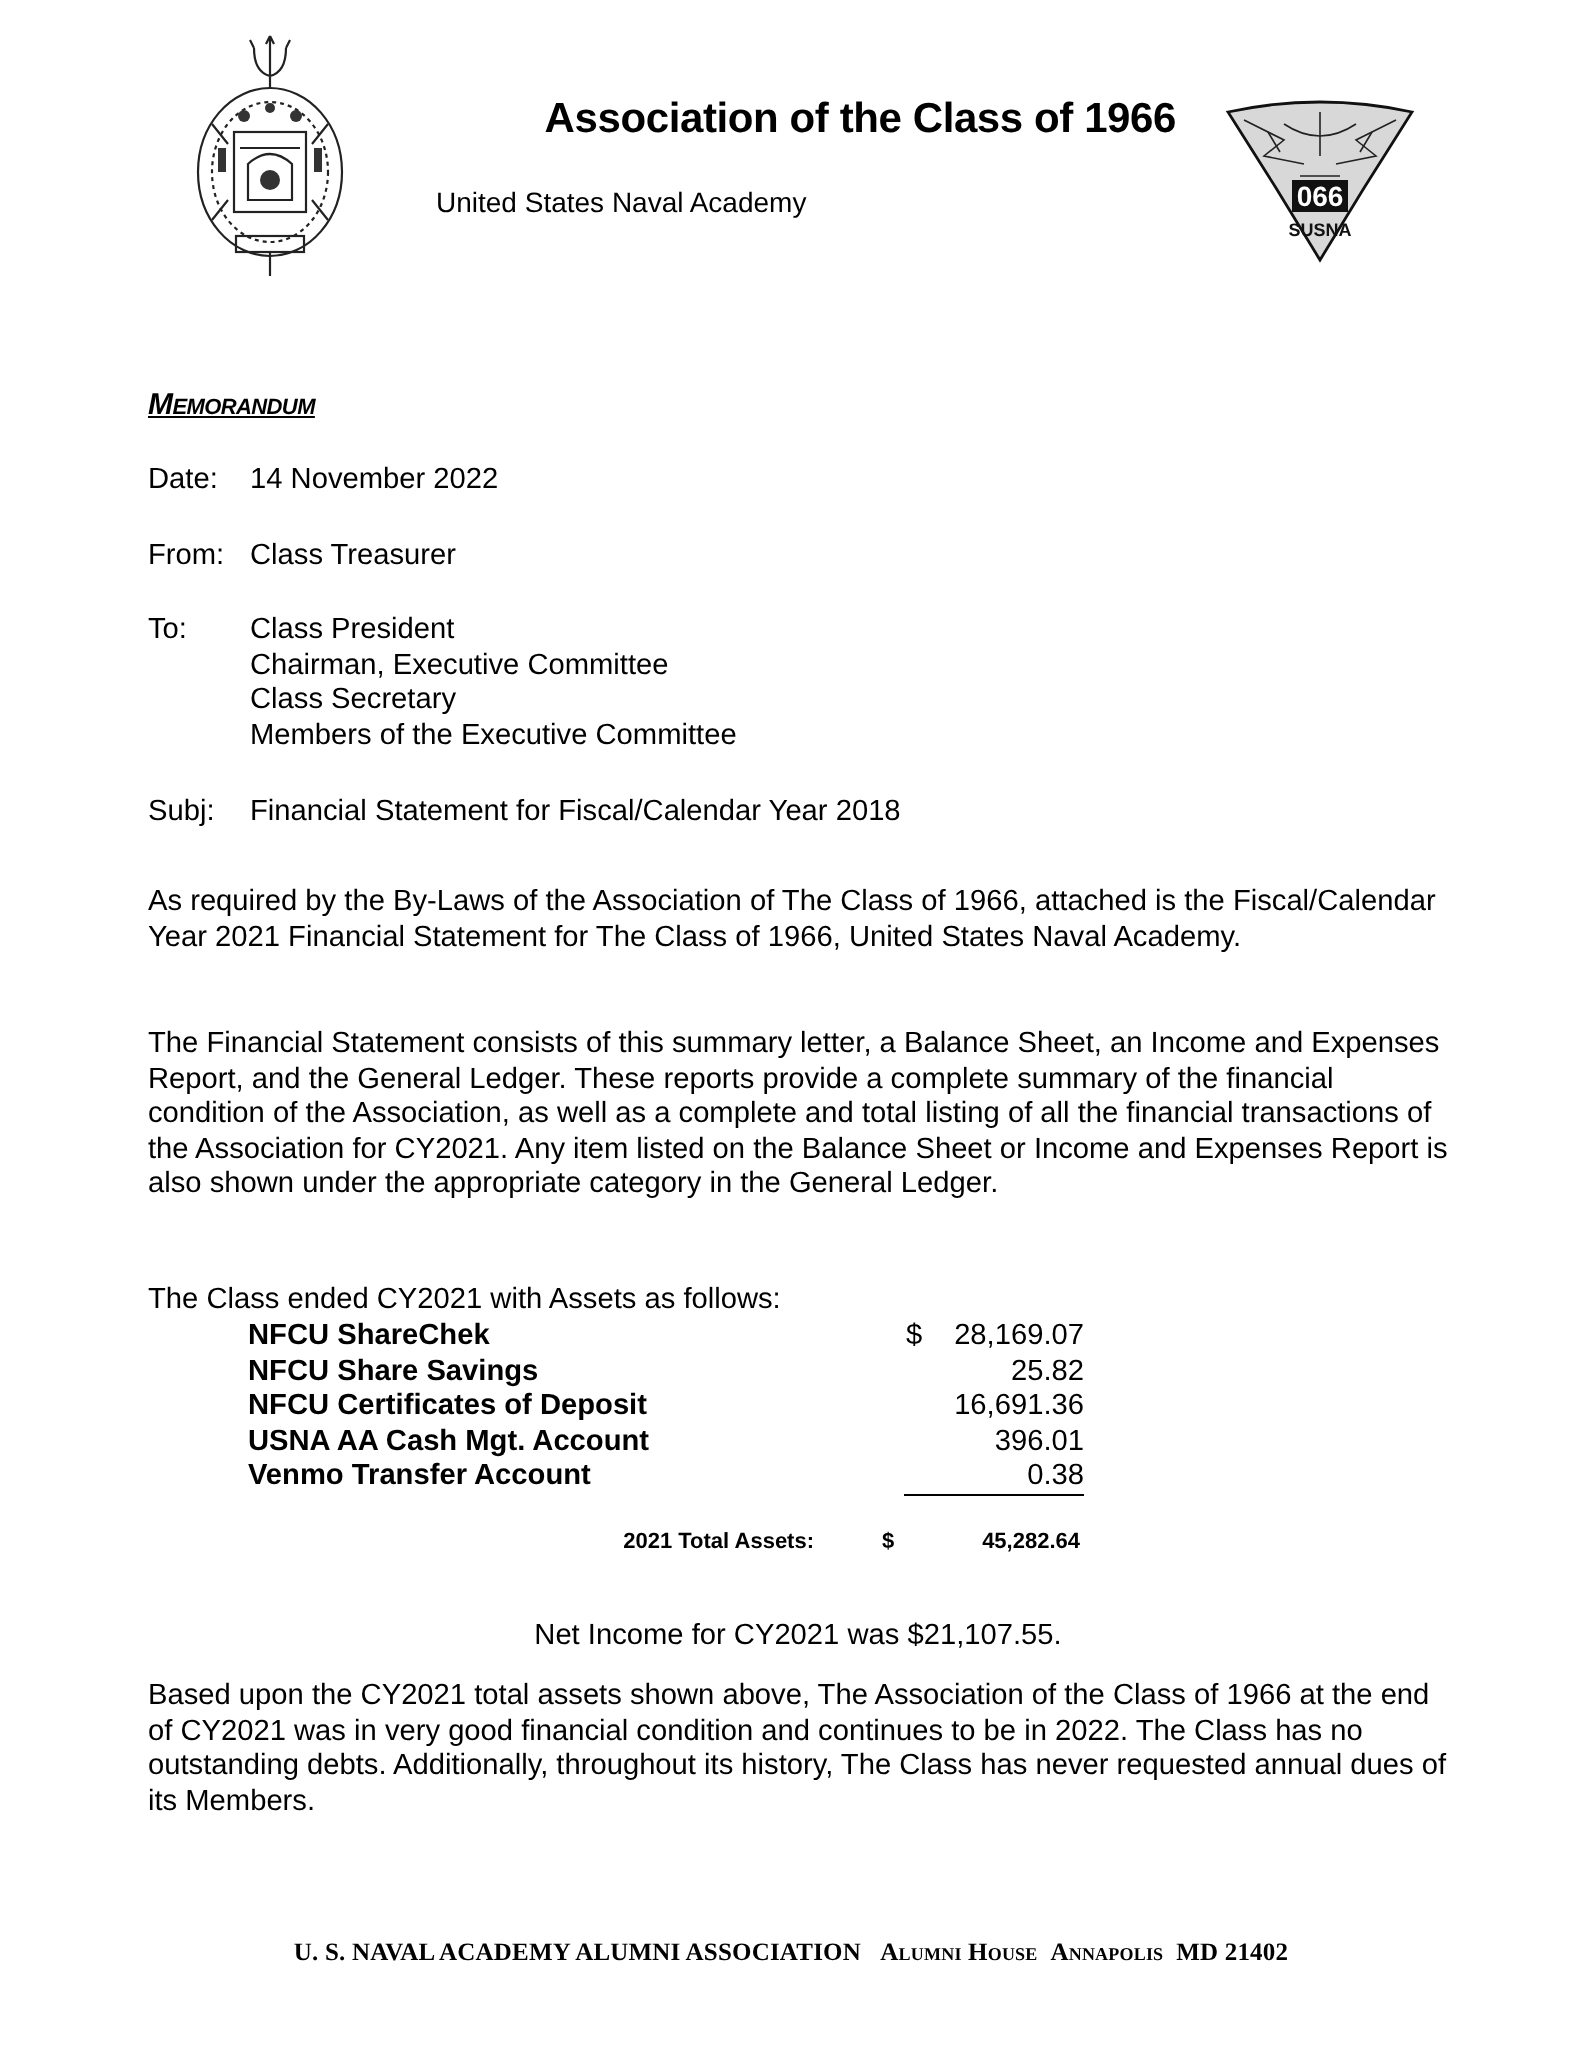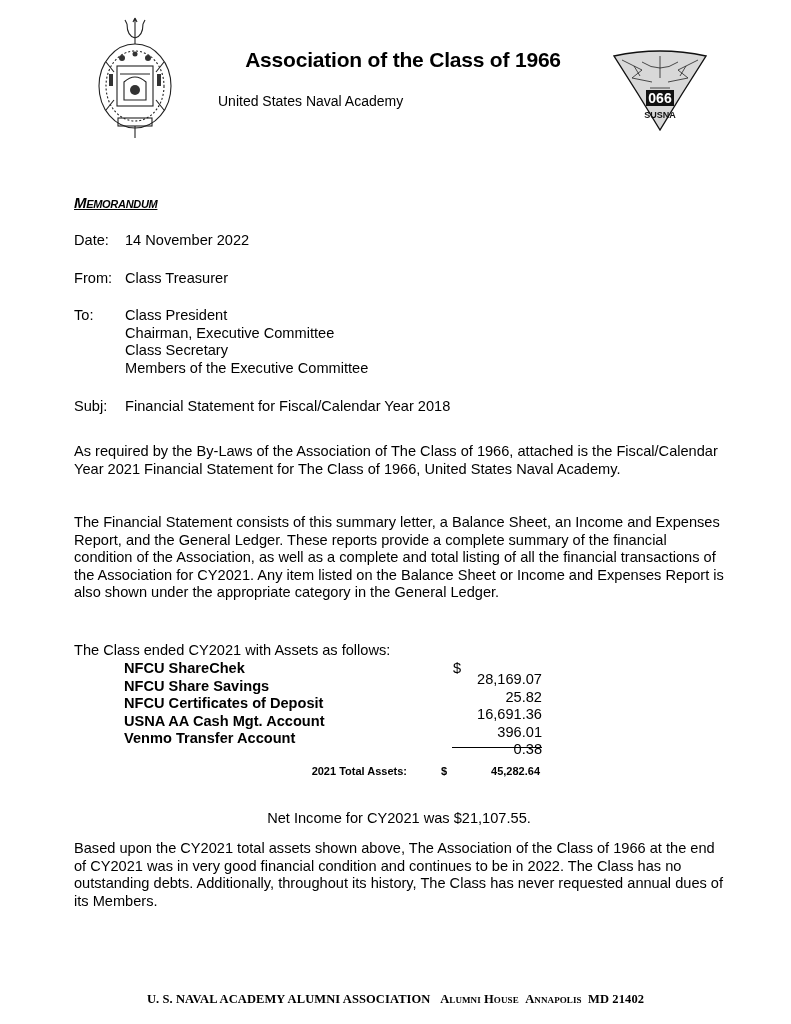--- a/index.html
+++ b/index.html
@@ -2,44 +2,44 @@
 <html><head>
 <meta charset="utf-8">
 <style>
   html, body { margin: 0; padding: 0; background: #ffffff; }
   body { width: 791px; height: 1024px; position: relative; overflow: hidden; color: #000; font-family: "Liberation Sans", sans-serif; }
   .page { position: absolute; left: 0; top: 0; width: 791px; height: 1024px; }
 
   .seal-left { position: absolute; left: 94px; top: 14px; width: 82px; height: 128px; }
   .seal-right { position: absolute; left: 612px; top: 48px; width: 96px; height: 84px; }
 
-  .hdr-title { position: absolute; left: 218px; top: 48px; width: 370px; text-align: center; font-weight: bold; font-size: 21px; letter-spacing: -0.2px; }
+  .hdr-title { position: absolute; left: 218px; top: 48px; width: 370px; text-align: right; font-weight: bold; font-size: 21px; letter-spacing: -0.2px; }
   .hdr-sub { position: absolute; left: 218px; top: 93px; width: 370px; font-weight: normal; font-size: 14px; }
 
   .memo-title { position: absolute; left: 74px; top: 194px; font-weight: bold; font-style: italic; font-size: 15px; text-decoration: underline; font-variant: small-caps; letter-spacing: -0.3px; }
 
   .line { position: absolute; left: 74px; font-size: 14.6px; white-space: nowrap; }
   .lbl { display: inline-block; width: 51px; }
   .to-list { position: absolute; left: 125px; top: 307px; font-size: 14.6px; line-height: 17.6px; white-space: nowrap; }
 
   .para { position: absolute; left: 74px; width: 650px; font-size: 14.6px; line-height: 17.6px; }
 
   .assets-intro { position: absolute; left: 74px; top: 642px; font-size: 14.6px; }
   .asset-row { position: absolute; left: 124px; width: 418px; height: 17.6px; font-size: 14.6px; }
   .asset-name { position: absolute; left: 0; top: 0; white-space: nowrap; font-weight: bold; }
   .asset-cur { position: absolute; left: 329px; top: 0; }
-  .asset-amt { position: absolute; right: 0; top: 11px; text-align: right; }
+  .asset-amt { position: absolute; right: 0; top: 0; text-align: right; }
   .underline-rule { position: absolute; left: 452px; top: 747px; width: 90px; height: 1.4px; background: #000; }
 
   .total-row { position: absolute; left: 74px; top: 765px; width: 468px; font-weight: bold; font-size: 11px; height: 18px; }
   .total-label { position: absolute; right: 135px; top: 0; }
   .total-cur { position: absolute; left: 367px; top: 0; }
   .total-amt { position: absolute; right: 2px; top: 0; text-align: right; }
 
-  .footer { position: absolute; left: 0; top: 992px; width: 791px; text-align: center; font-family: "Liberation Serif", serif; font-weight: bold; font-size: 12.5px; letter-spacing: 0.1px; }
+  .footer { position: absolute; left: 0; top: 969px; width: 791px; text-align: center; font-family: "Liberation Serif", serif; font-weight: bold; font-size: 12.5px; letter-spacing: 0.1px; }
   .footer .sc { font-variant: small-caps; }
 </style>
 </head>
 <body>
 
 <div class="page">
 
   <svg class="seal-left" viewBox="0 0 82 128">
     <g fill="none" stroke="#222" stroke-width="1.1">
       <path d="M41 4 L41 30 M33 10 Q33 22 41 24 Q49 22 49 10 M33 10 L31 6 M49 10 L51 6 M41 4 L39 8 M41 4 L43 8"></path>

